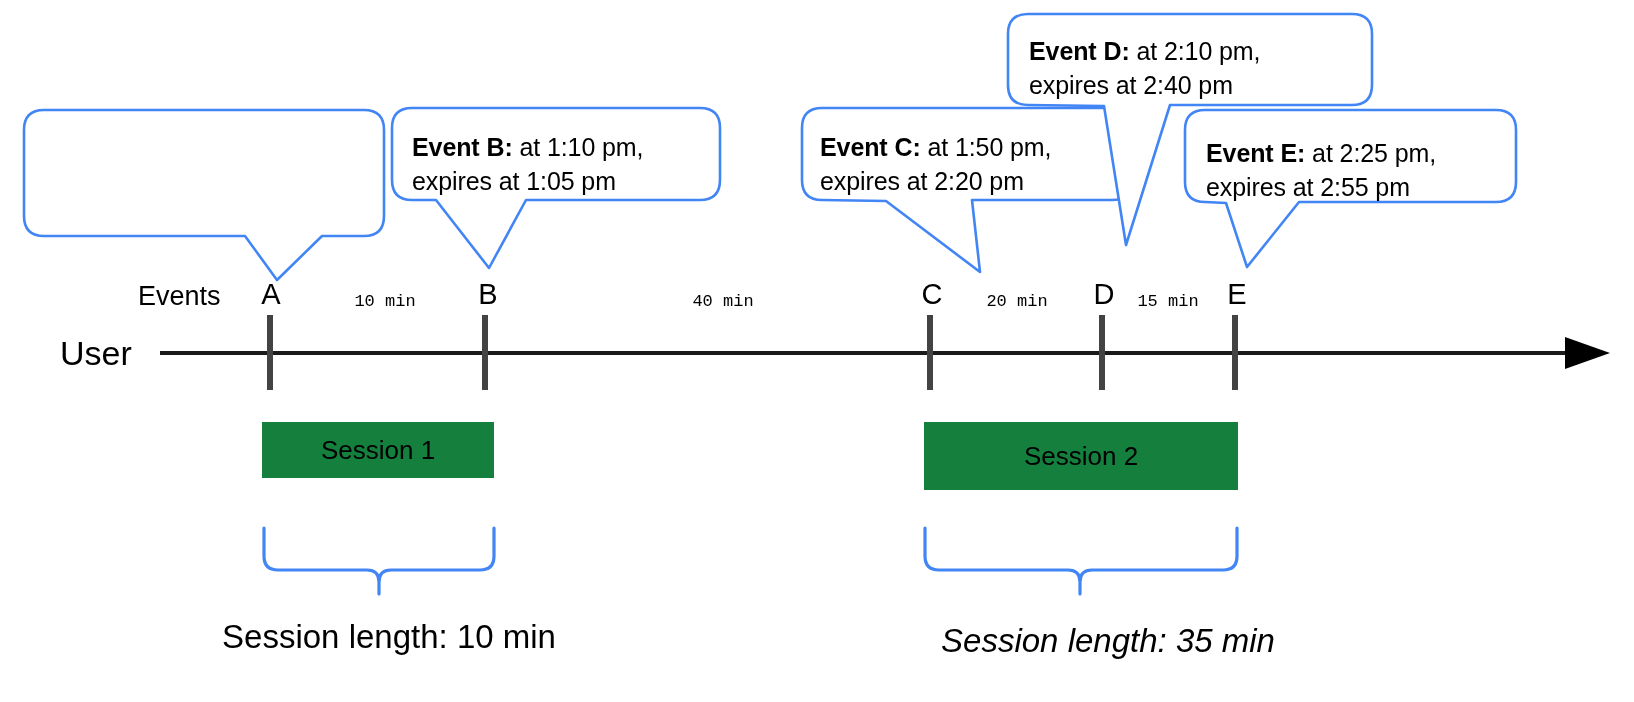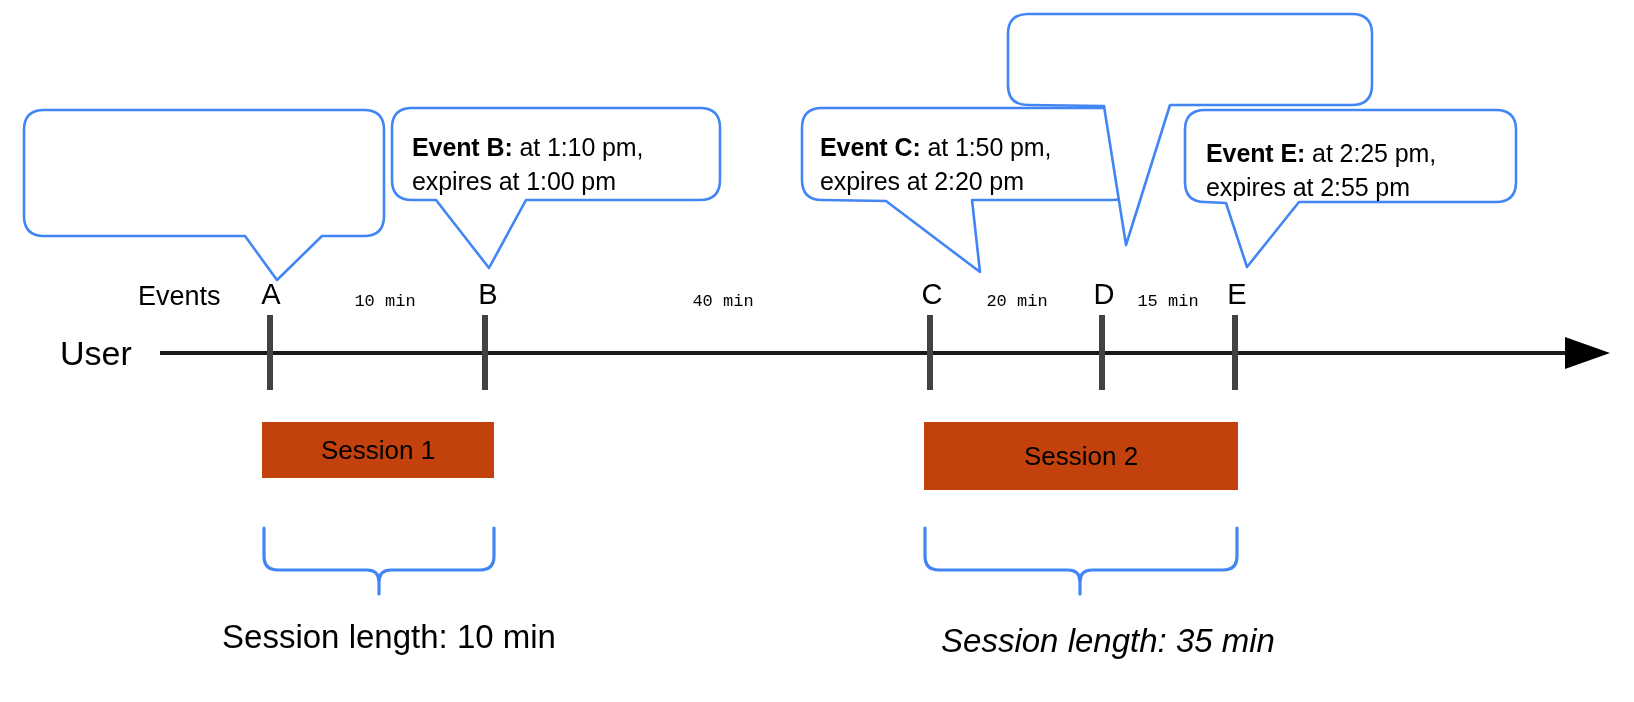--- a/index.html
+++ b/index.html
@@ -60,21 +60,21 @@
     position: absolute;
     font-size: 17px;
     color: #000000;
     text-align: center;
     white-space: nowrap;
     transform: translateX(-50%);
     font-family: Liberation Mono, monospace;
   }
   .session-box {
     position: absolute;
-    background: #c2410c;
+    background: #15803d;
     display: flex;
     align-items: center;
     justify-content: center;
     font-size: 26px;
     color: #000000;
   }
   .session-length {
     position: absolute;
     font-size: 33px;
     color: #000000;
@@ -203,28 +203,32 @@
                Q 1080 570 1092 570
                L 1223 570
                Q 1237 570 1237 556
                L 1237 528" fill="none" stroke="#4285f4" stroke-width="3.2" stroke-linecap="round" stroke-linejoin="round"></path>
     </g>
   </svg>
 
 
   <div class="callout-text" style="left:412px; top:130px;">
     <div><b>Event B:</b><span> at 1:10 pm,</span></div>
-    <div>expires at 1:00 pm</div>
+    <div>expires at 1:05 pm</div>
   </div>
 
   <div class="callout-text" style="left:820px; top:130px;">
     <div><b>Event C:</b><span> at 1:50 pm,</span></div>
     <div>expires at 2:20 pm</div>
   </div>
 
+  <div class="callout-text" style="left:1029px; top:34px;">
+    <div><b>Event D:</b><span> at 2:10 pm,</span></div>
+    <div>expires at 2:40 pm</div>
+  </div>
 
   <div class="callout-text" style="left:1206px; top:136px;">
     <div><b>Event E:</b><span> at 2:25 pm,</span></div>
     <div>expires at 2:55 pm</div>
   </div>
 
   <div class="events-label" style="left:138px; top:281px;">Events</div>
   <div class="axis-label" style="left:60px; top:334px;">User</div>
 
   <div class="event-letter" style="left:271px; top:278px;">A</div>

